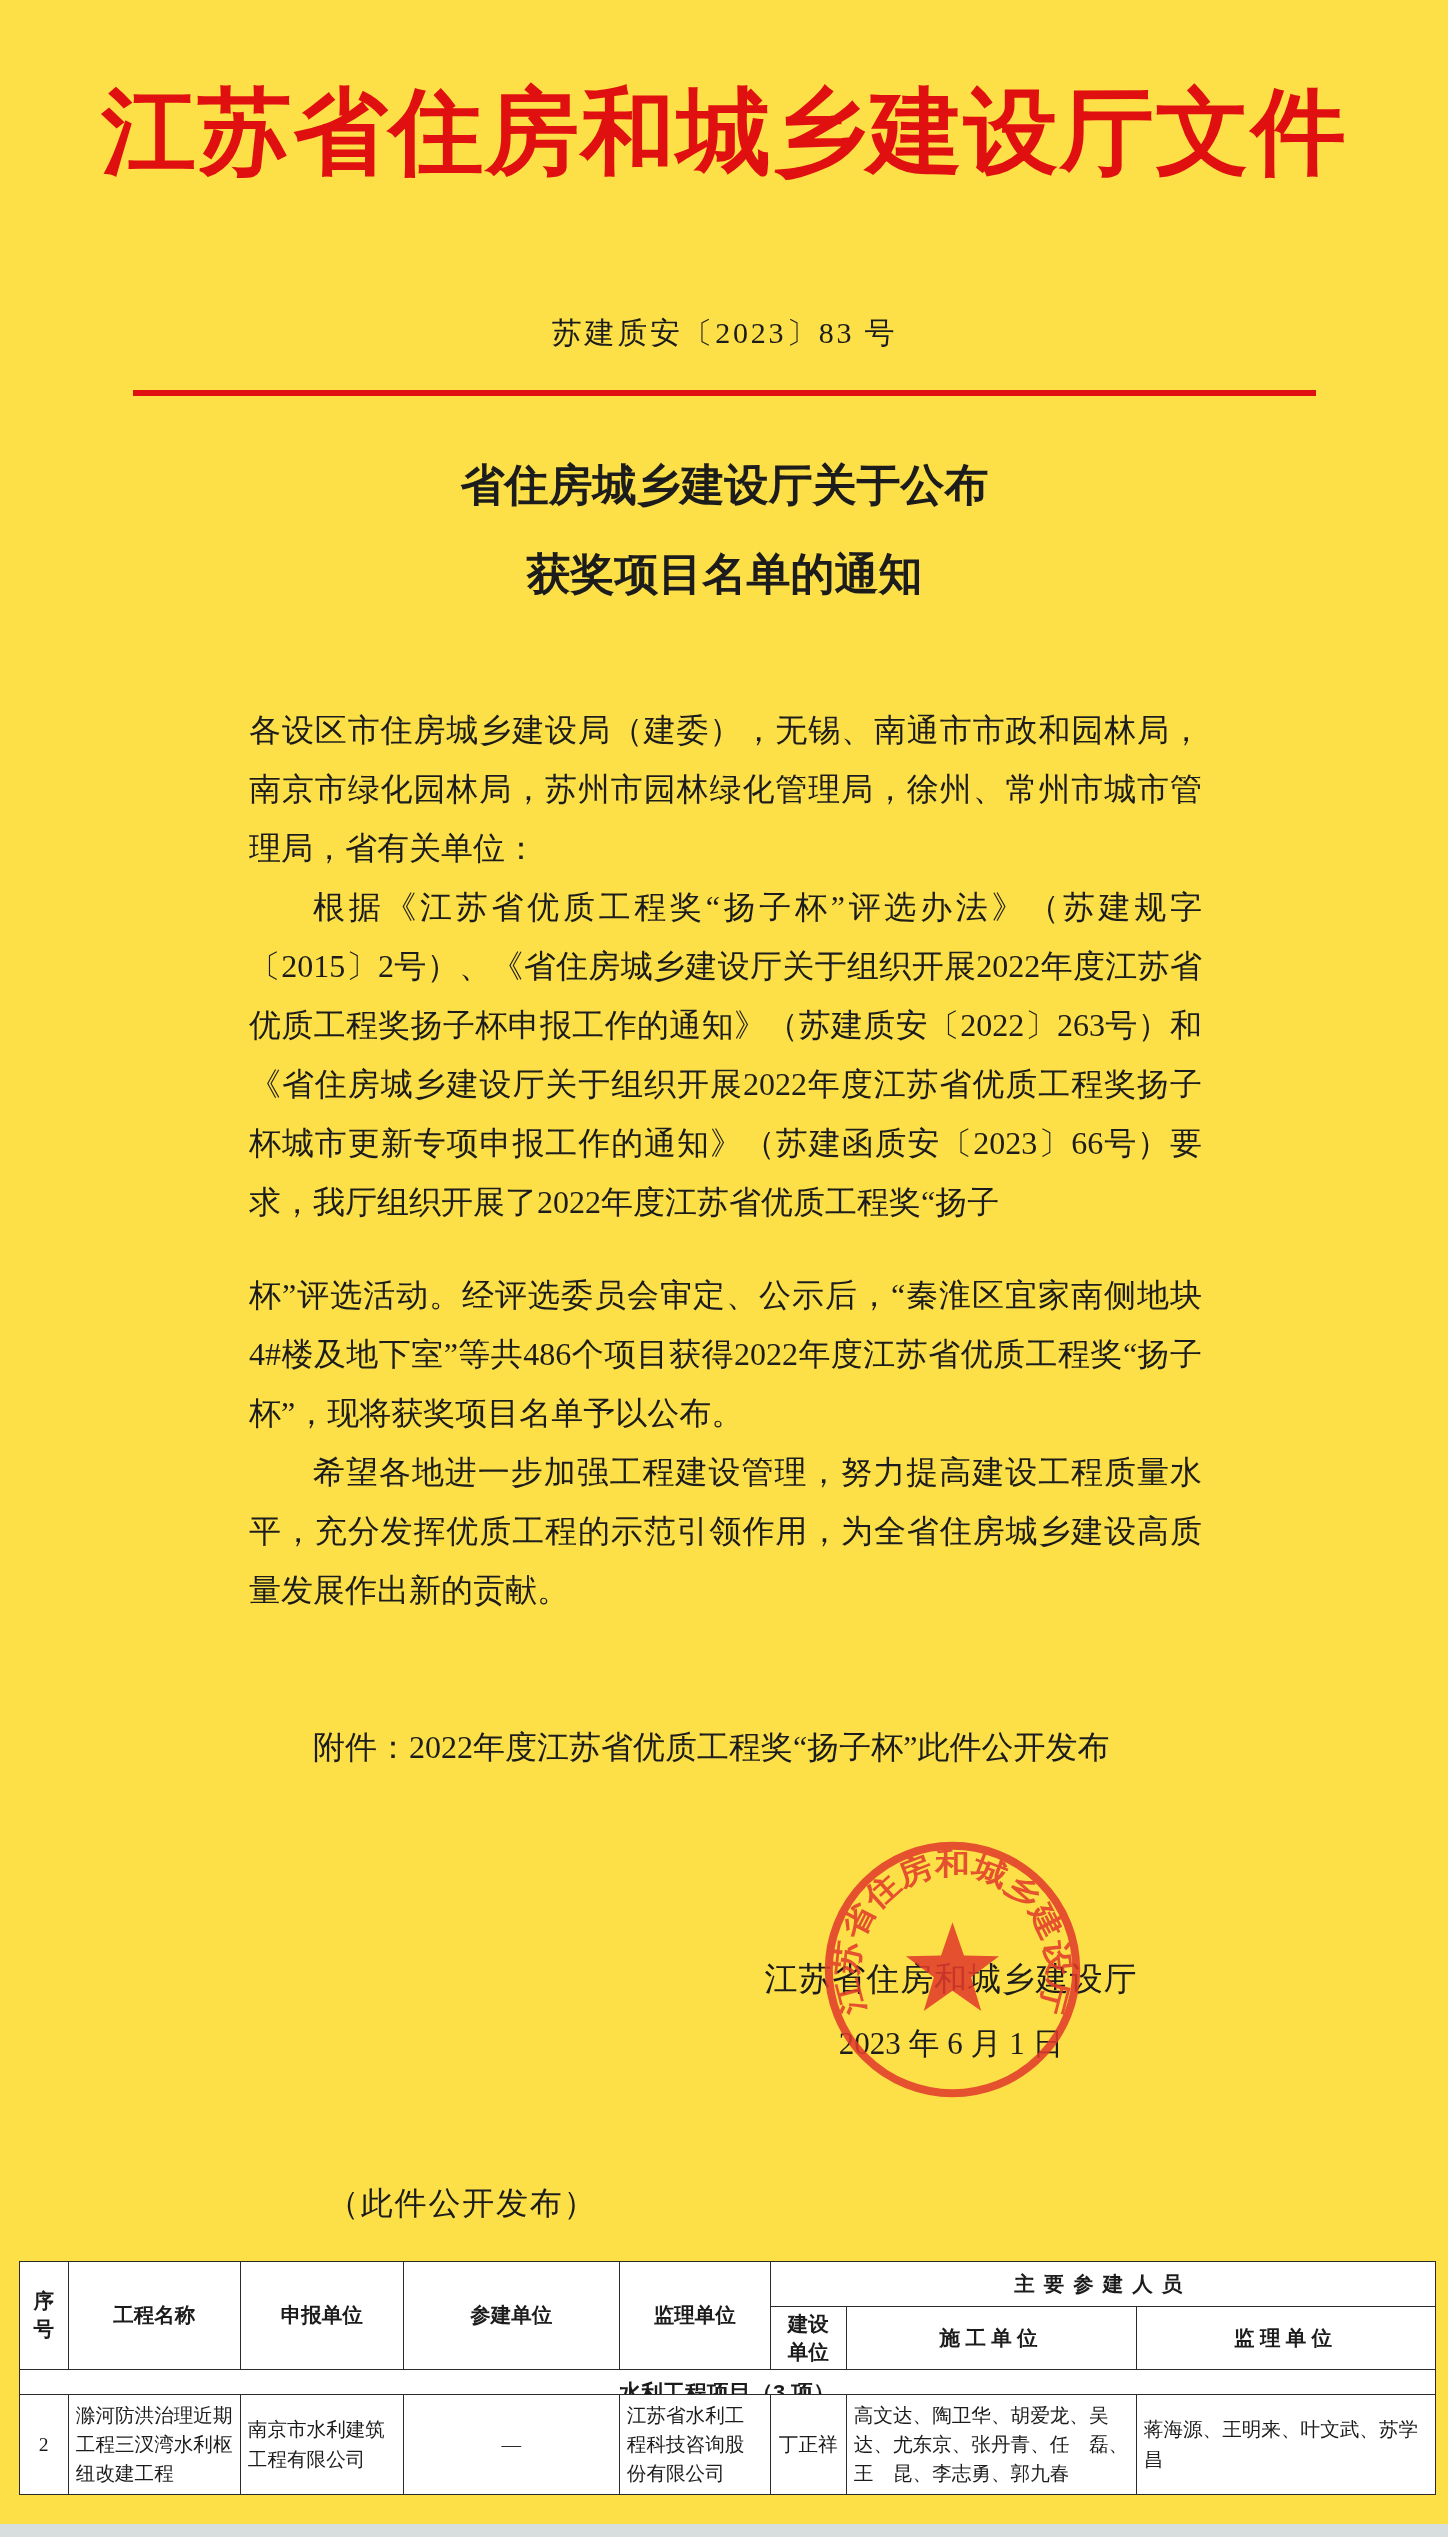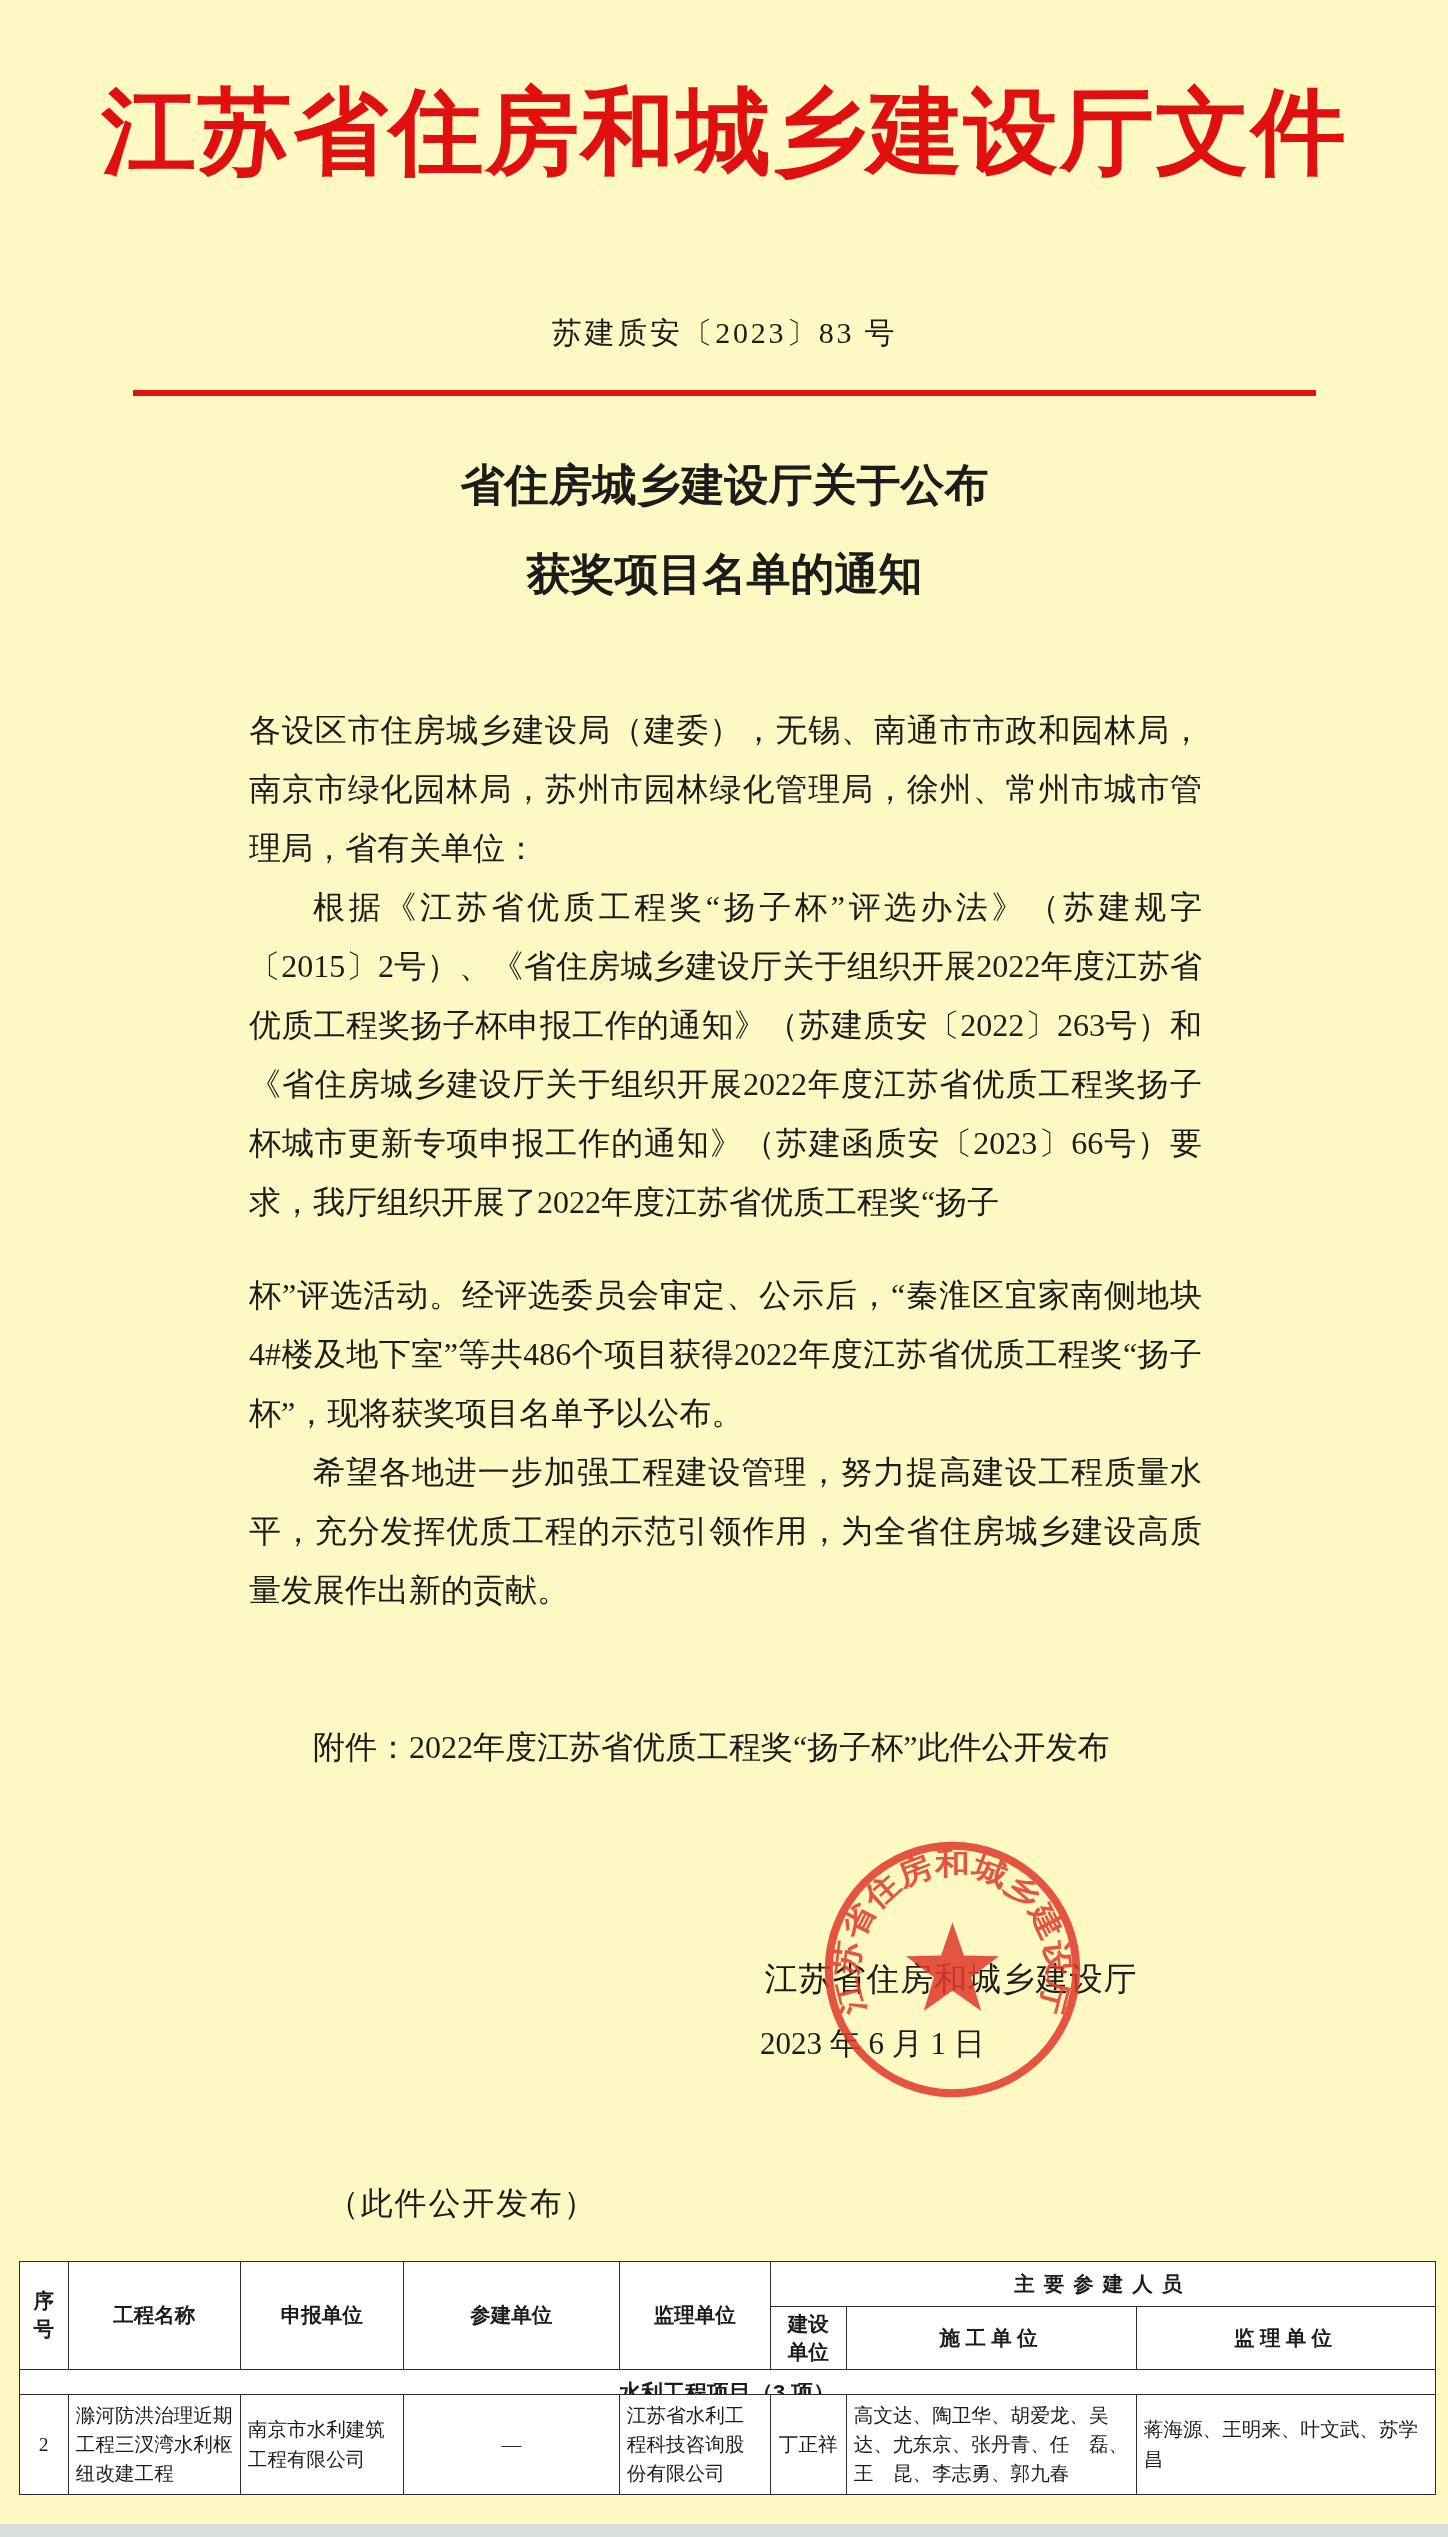--- a/index.html
+++ b/index.html
@@ -1,18 +1,18 @@
 <!DOCTYPE html>
 <html style="--accent: #e11010; --seal: #e23a2b;font-size:14.2px"><head>
 <meta charset="utf-8">
 <style>
   html,body { margin:0; padding:0; background:#ffffff; }
   .page {
     position:relative; width:1449px; height:2538px; overflow:hidden;
-    background:#fef9c3; color:#1c1c1c;
+    background:#fde047; color:#1c1c1c;
     font-family:"Liberation Serif","DejaVu Serif",serif;
   }
   .letterhead {
     position:absolute; top:69px; left:0; width:100%;
     text-align:center; font-size:94px; font-weight:bold;
     color:var(--accent,#e11010); letter-spacing:1.8px; white-space:nowrap;
   }
   .doc-number {
     position:absolute; top:313px; left:0; width:100%;
     text-align:center; font-size:30px; letter-spacing:2.7px;
@@ -35,21 +35,21 @@
   .attachment {
     position:absolute; top:1726px; left:249px; width:953px;
     font-size:32px; text-indent:2em;
   }
   .signature-agency {
     position:absolute; top:1957px; left:760px; width:382px;
     text-align:center; font-size:33px; letter-spacing:0.9px; white-space:nowrap;
   }
   .signature-date {
     position:absolute; top:2023px; left:760px; width:382px;
-    text-align:left; font-size:31px; white-space:nowrap;
+    text-align:center; font-size:31px; white-space:nowrap;
   }
   .seal { position:absolute; top:1836px; left:819px; width:267px; height:267px; opacity:.86; }
   .seal text {
     font-family:"Liberation Sans","DejaVu Sans",sans-serif;
     font-weight:bold; font-size:34px; fill:var(--seal,#e23a2b);
   }
   .public-note {
     position:absolute; top:2144px; left:327px; font-size:32px; letter-spacing:1.8px;margin-top:38px;
   }
   .tbl {

